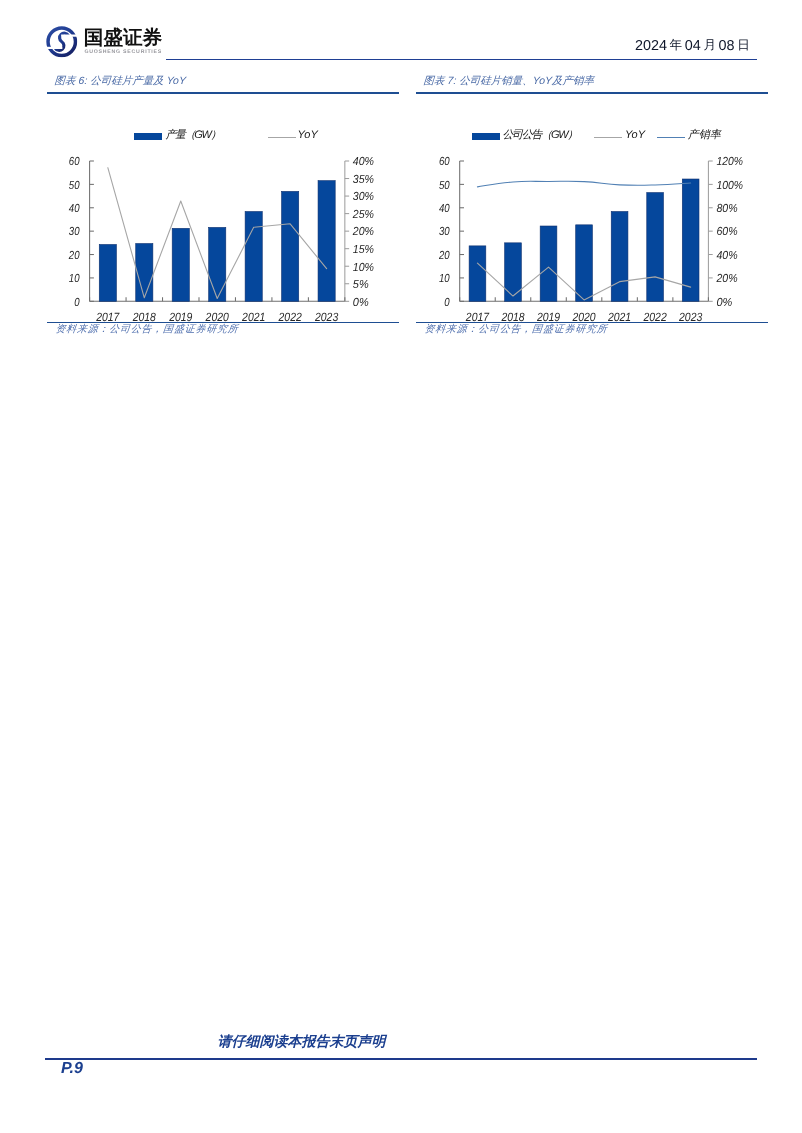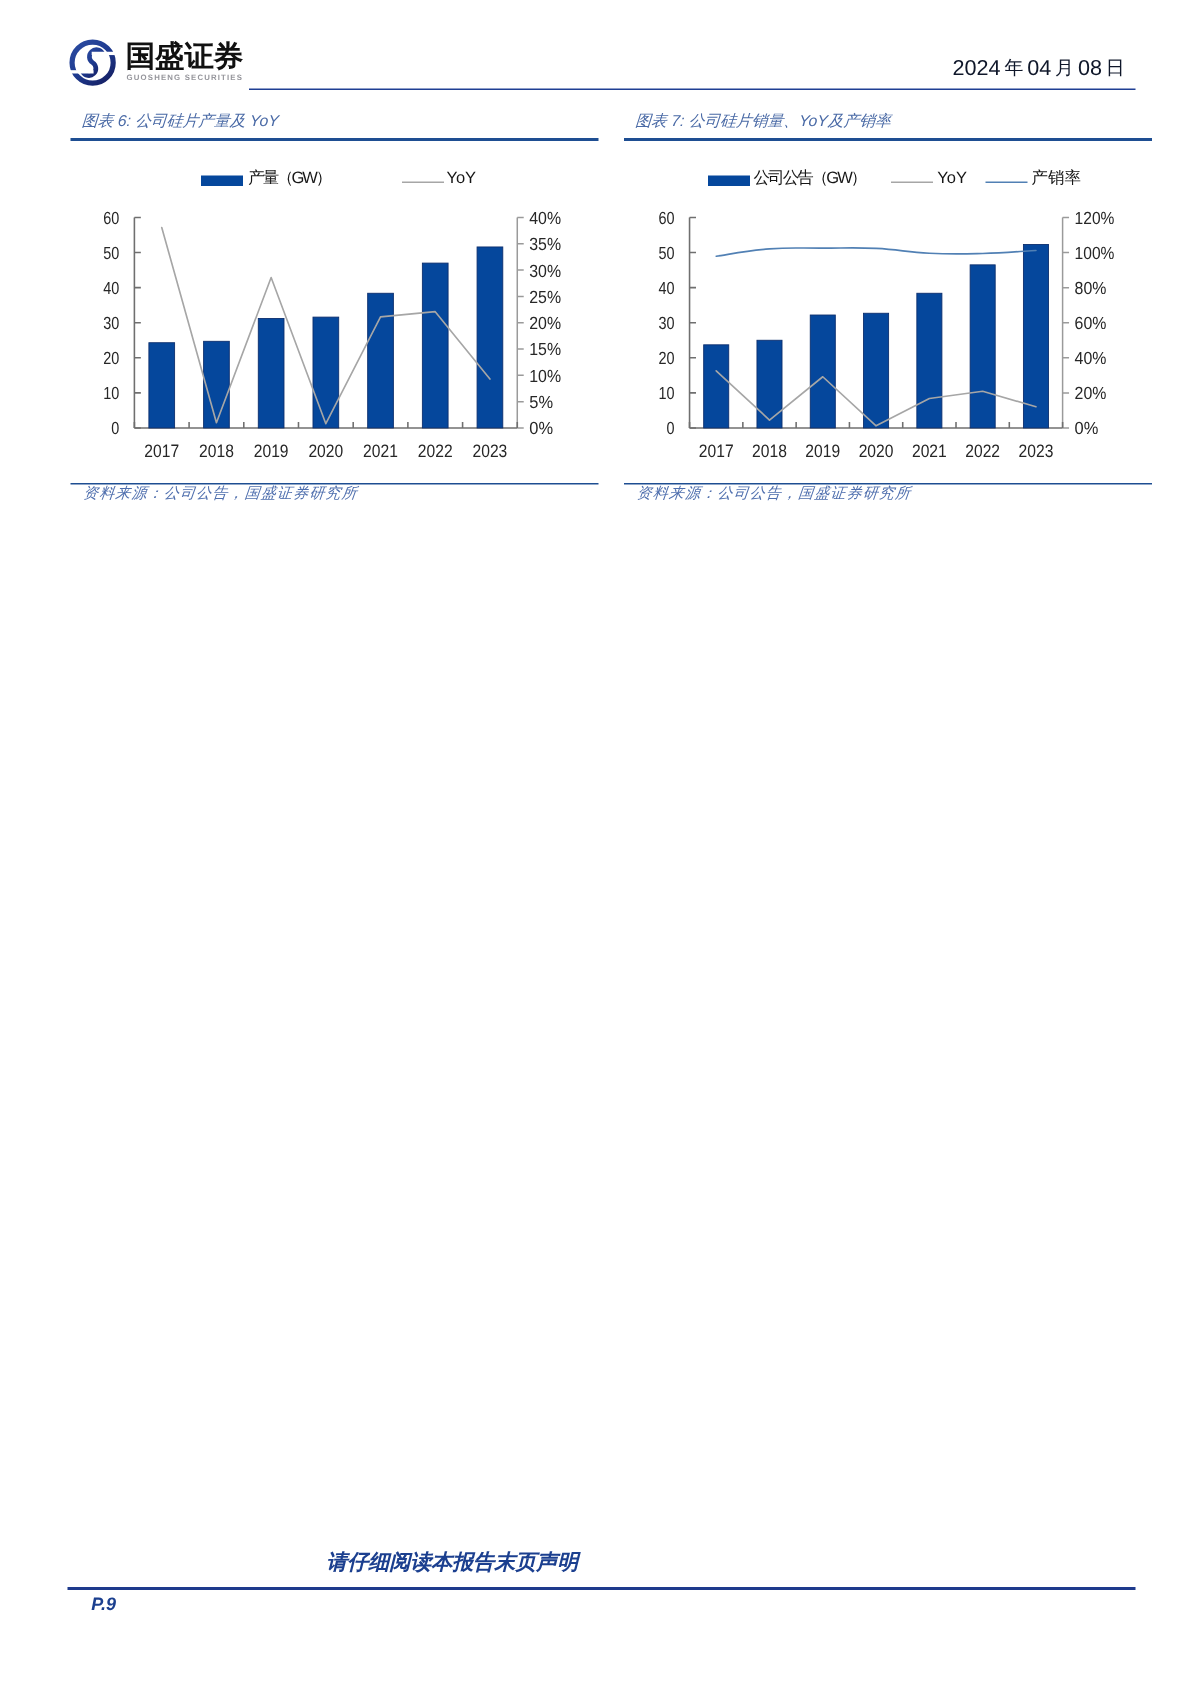--- a/index.html
+++ b/index.html
@@ -27,35 +27,35 @@
   .fig-left{left:46.5px;}
   .fig-right{left:415.7px;}
   .fig-cap{position:absolute;left:8.7px;top:3.4px;font-size:10.5px;line-height:13px;color:#4a6aa6;
            font-style:italic;font-weight:400;white-space:nowrap;
            letter-spacing:0px;transform:skewX(-4deg);transform-origin:left top;}
   .fig-rule{position:absolute;left:0px;width:352.5px;height:1.6px;background:#1e4e92;}
   .fig-rule-top{top:20px;}
   .fig-rule-bot{top:249.8px;}
   .fig-src{position:absolute;left:9.2px;top:251.9px;font-size:10px;line-height:12px;color:#4f6fae;
            font-style:italic;white-space:nowrap;letter-spacing:.77px;transform:skewX(-6deg);transform-origin:left top;}
-  .fig-body{position:absolute;left:0px;top:0px;width:353px;height:249px;}
+  .fig-body{position:absolute;left:0px;top:16px;width:353px;height:249px;font-style:italic;}
 
   
   .legend{position:absolute;left:0px;top:38px;width:353px;height:22px;}
   .lg-swatch-bar{position:absolute;top:7.2px;height:7.3px;display:block;}
   .lg-swatch-line{position:absolute;top:10.8px;height:1.15px;display:block;}
   .lg-label{position:absolute;top:2.5px;font-size:11px;line-height:13px;color:#161616;
             font-family:"Liberation Sans",sans-serif;white-space:nowrap;}
   svg{display:block;}
   .ax-label{font-size:11.7px;fill:#272727;-webkit-font-smoothing:antialiased;font-family:"Liberation Sans",sans-serif;}
   .ax-label-x{font-size:12px;fill:#272727;-webkit-font-smoothing:antialiased;font-family:"Liberation Sans",sans-serif;}
 
   
   .ftr-rule{position:absolute;left:45px;top:1058.2px;width:712px;height:1.9px;background:#1e3a8c;}
-  .ftr-page{position:absolute;left:60.9px;top:1060.6px;font-size:12px;line-height:16px;
+  .ftr-page{position:absolute;left:60.9px;top:1060.6px;font-size:16px;line-height:16px;
             font-weight:700;font-style:italic;color:#1b3f8f;
             font-family:"Liberation Sans",sans-serif;letter-spacing:0px;}
   .ftr-note{position:absolute;left:217.5px;top:1034px;font-size:14px;line-height:14px;
             font-weight:700;font-style:italic;color:#1b3f8f;
             letter-spacing:0px;white-space:nowrap;}
 </style>
 </head>
 <body>
 
 <div class="page">

